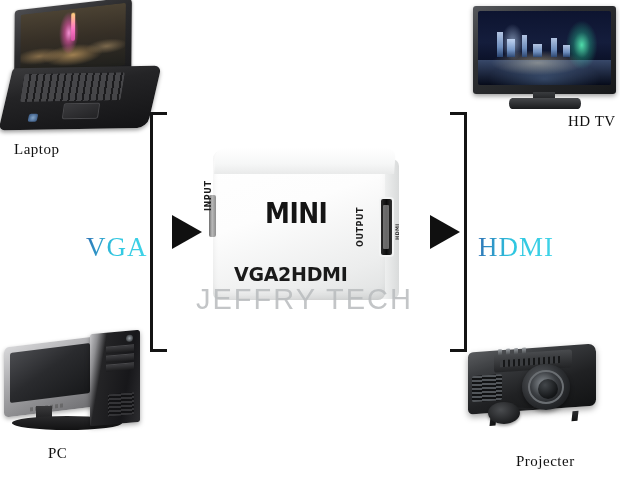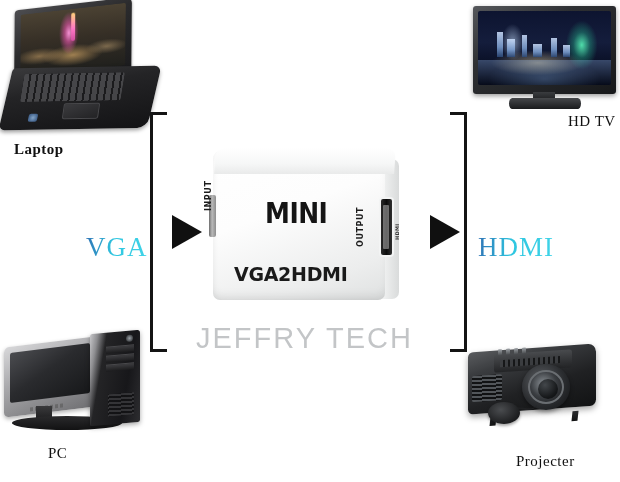--- a/index.html
+++ b/index.html
@@ -22,21 +22,21 @@
   
   .device-label {
     position: absolute;
     font-family: "Liberation Serif", serif;
     color: #111111;
     font-size: 15px;
     letter-spacing: 0.5px;
     white-space: nowrap;
     text-align: center;
   }
-  #label-laptop   { left: 14px;  top: 141px; font-weight: bold; }
+  #label-laptop   { left: 14px;  top: 141px; }
   #label-pc       { left: 48px;  top: 445px; }
   #label-hdtv     { left: 548px; top: 113px; margin-left: 20px; }
   #label-projector{ left: 516px; top: 453px; }
 
   
   .signal-label {
     position: absolute;
     font-family: "Liberation Serif", serif;
     font-size: 27px;
     font-weight: 400;
@@ -216,21 +216,20 @@
     left: 226px; top: 258px;
     font-size: 20px;
     letter-spacing: 1px;
     opacity: .85;
   }
   #wm-brand {
     left: 196px; top: 283px;
     font-size: 29px;
     letter-spacing: 2px;
     opacity: .85;
-    margin-top: 39px;
   }
 
   
   #laptop { position: absolute; left: 2px; top: 4px; width: 158px; height: 135px; }
   #lt-lid {
     position: absolute; left: 12px; top: 0px;
     width: 118px; height: 76px;
     background: linear-gradient(160deg,#4d4d50 0%,#2b2b2d 40%,#1a1a1c 100%);
     border-radius: 4px 6px 3px 3px;
     transform: rotate(-6.5deg) skewX(-7deg);

